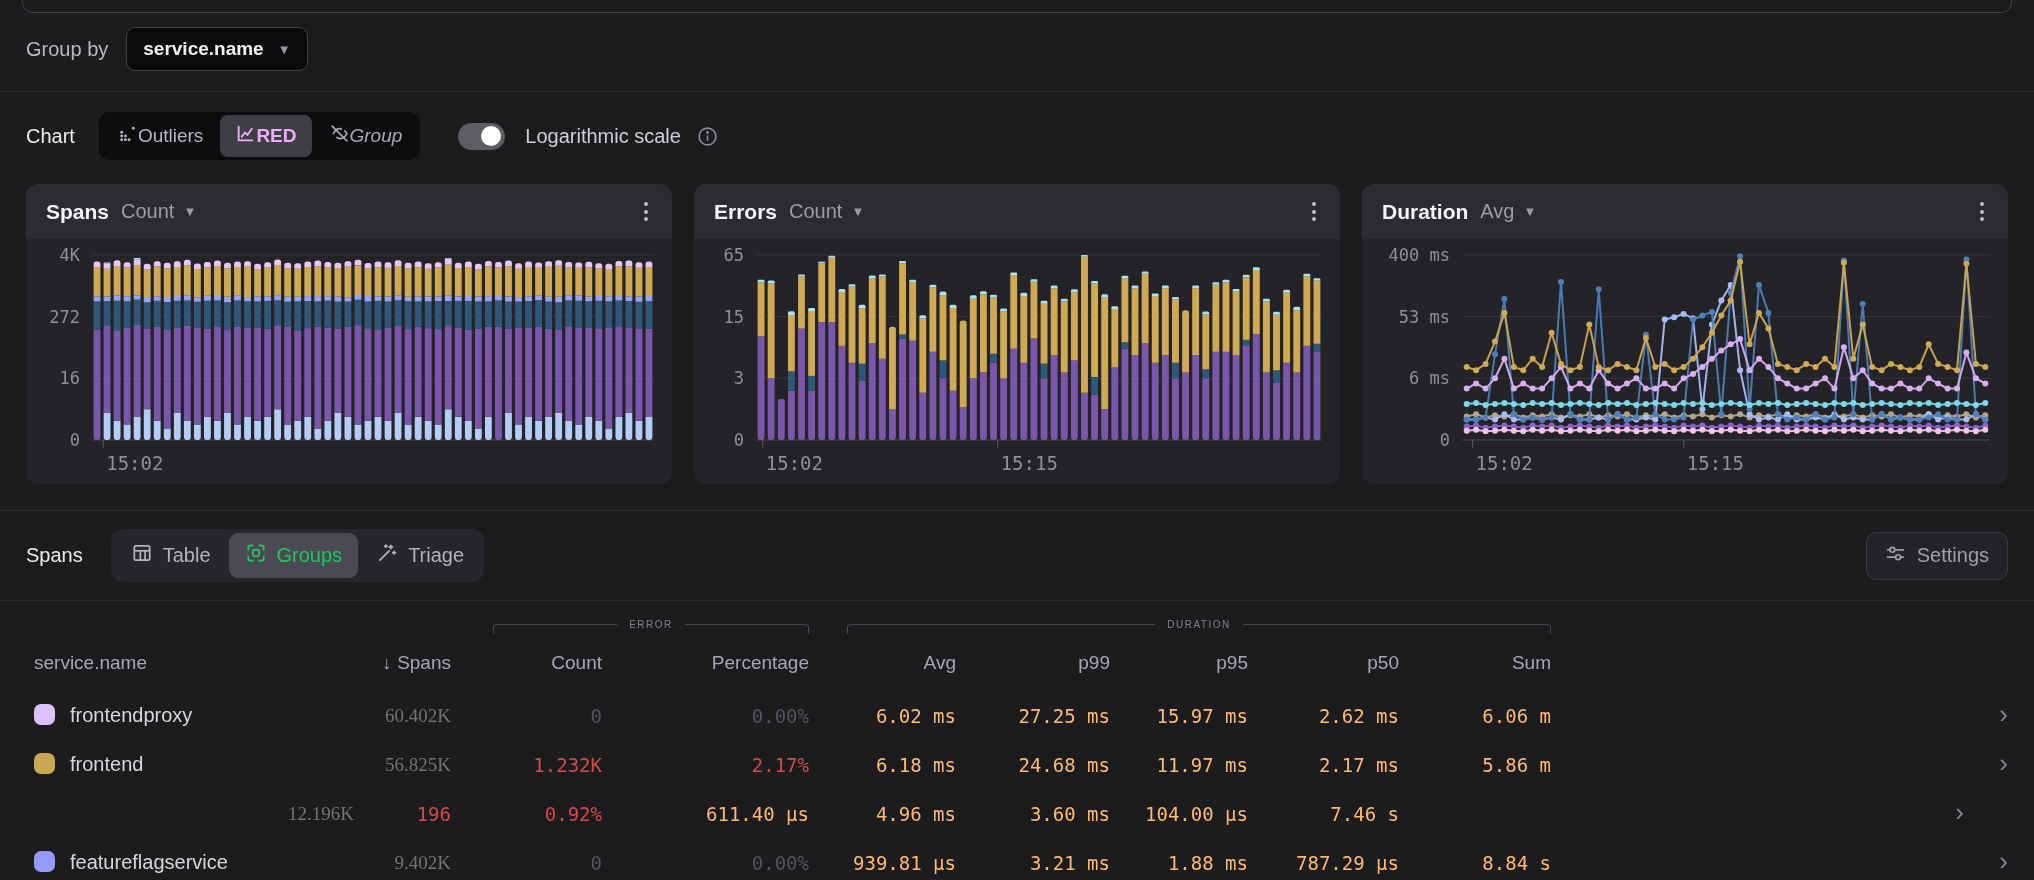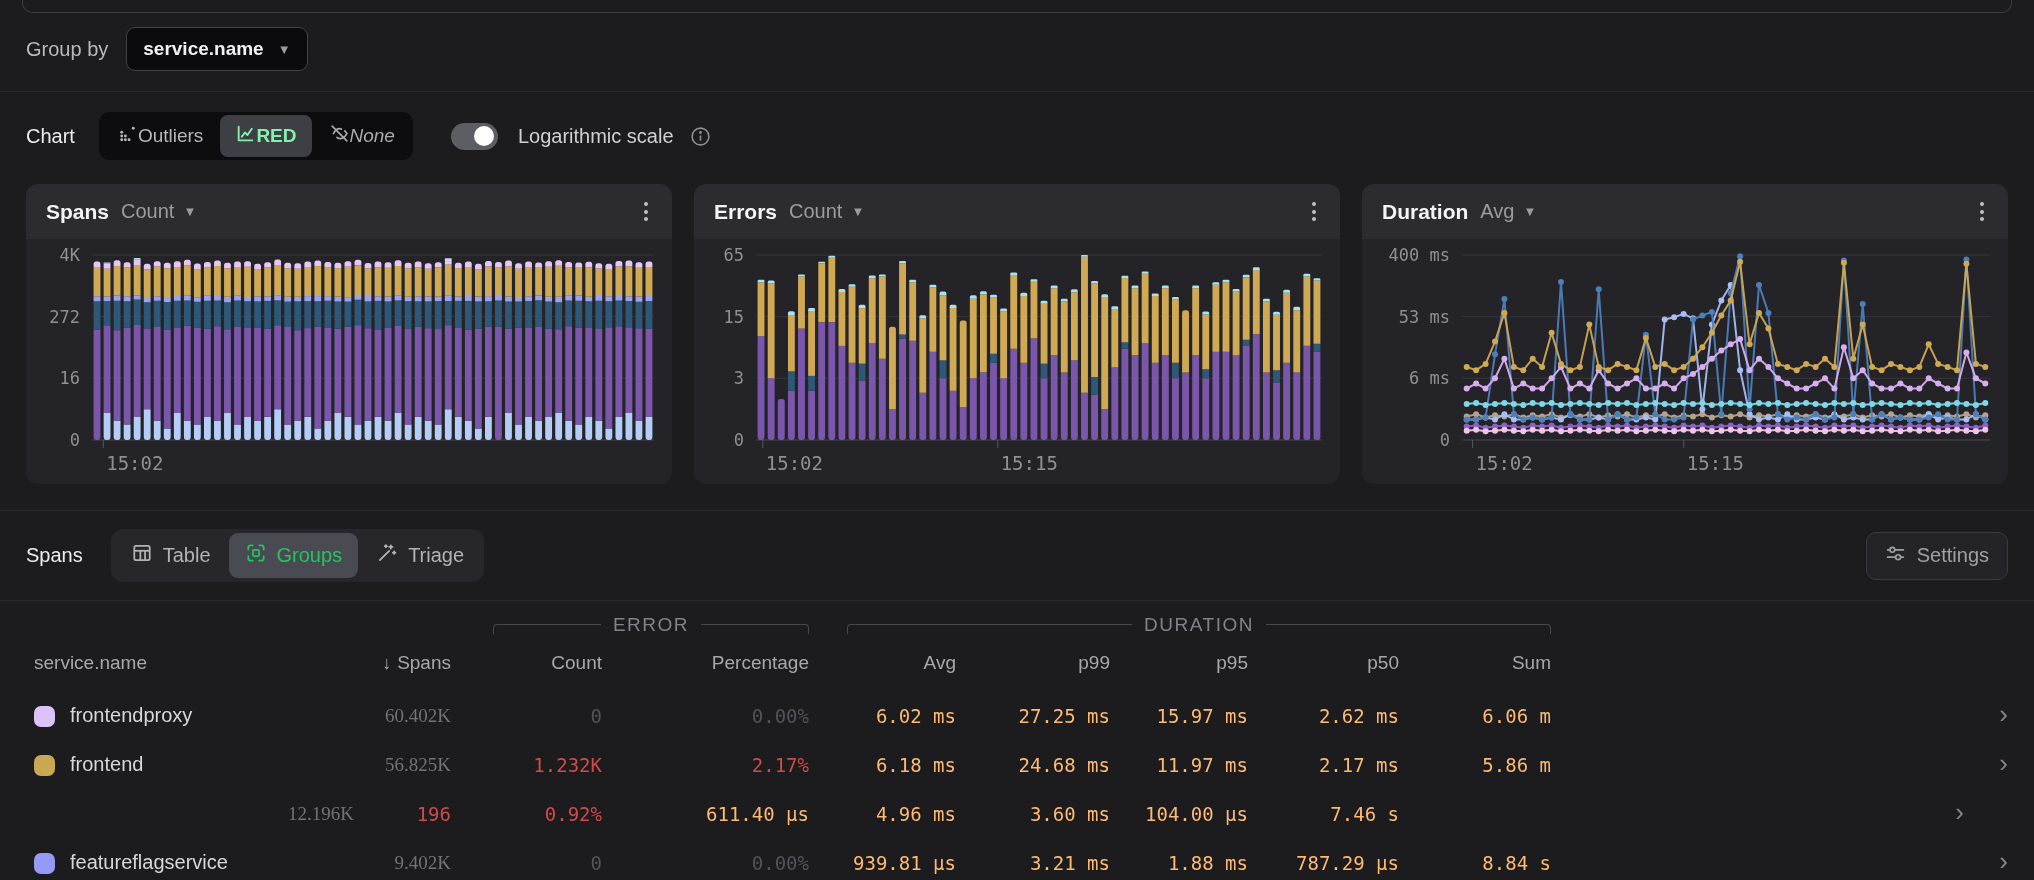--- a/index.html
+++ b/index.html
@@ -30,21 +30,21 @@
   .controls-row { padding:20px 26px 22px; gap:16px; }
   .seg {
     display:flex; align-items:center; background:#0d0d10; border-radius:10px; padding:3px; gap:2px; margin-left:8px;
   }
   .seg-item {
     display:flex; align-items:center; border:none; background:transparent;
     color:#b6b6bc; font-size:19px; padding:8px 15px; border-radius:8px; cursor:pointer;
     font-family:inherit;
   }
   .seg-item svg { width:21px; height:21px; }
-  .seg-item.selected { background:#3e3e45; color:#86efac; font-weight:600; }
+  .seg-item.selected { background:#3e3e45; color:#f0abfc; font-weight:600; }
   .seg-item.italic { font-style:italic; color:#a9a9b0; }
   .toggle {
     width:47px; height:27px; border-radius:14px; background:#5d5d64; border:none;
     position:relative; cursor:pointer; margin-left:22px;
   }
   .toggle .knob { position:absolute; top:3.5px; right:4px; width:20px; height:20px; border-radius:50%; background:#ffffff; }
   .toggle-label { font-size:20px; color:#cfcfd4; margin-left:4px; }
   .info { color:#8e8e95; display:flex; }
   .info svg { width:21px; height:21px; }
 
@@ -76,32 +76,32 @@
     background:#232328; border:1px solid #3a3a40; border-radius:10px;
     color:#9fa0a6; font-size:20px; padding:10px 18px; cursor:pointer; font-family:inherit;
   }
   .settings-btn svg { width:21px; height:21px; }
 
   .grid-cols { display:grid; grid-template-columns:320px 97px 151px 207px 147px 154px 138px 151px 152px 1fr 44px; align-items:center; }
   .thead { padding:0 26px 0 34px; }
   .bracket-row { height:30px; margin-top:10px; }
   .bracket { position:relative; height:22px; display:flex; justify-content:center; align-items:flex-start; }
   .bracket::before { content:""; position:absolute; left:0; right:0; top:9px; height:9px; border:1px solid #47474d; border-bottom:none; border-radius:4px 4px 0 0; }
-  .bracket span { position:relative; z-index:1; background:#1c1c1f; padding:0 12px; font-size:19px; letter-spacing:1.5px; color:#828289; line-height:19px; margin-top:0; }
+  .bracket span { position:relative; z-index:1; background:#1c1c1f; padding:0 12px; font-size:10px; letter-spacing:1.5px; color:#828289; line-height:19px; margin-top:0; }
   .bracket.err { grid-column:3/5; margin-left:42px; }
   .bracket.dur { grid-column:5/10; margin-left:38px; }
   .hlabel-row { height:44px; }
   .hcell { font-size:19px; color:#a7a7ae; text-align:right; white-space:nowrap; }
   .hcell.first { text-align:left; }
   .sort-arrow { color:#a7a7ae; margin-right:6px; font-size:18px; }
 
   .tbody { padding:6px 26px 0 34px; }
   .trow { height:49px; cursor:pointer; }
   .trow > div { white-space:nowrap; }
-  .cell-name { display:flex; align-items:flex-end; gap:15px; }
+  .cell-name { display:flex; align-items:flex-start; gap:15px; }
   .swatch { width:21px; height:21px; border-radius:7px; flex:0 0 auto; }
   .svc { font-size:20px; color:#d8d8dc; }
   .num { font-family:"DejaVu Sans Mono", monospace; font-size:19px; text-align:right; color:#fdba74; }
   .num.bright { color:#737373;font-family:Liberation Serif, serif; }
   .num.dim { color:#535359; }
   .num.red { color:#d24a4a; }
   .chev { text-align:right; color:#85858c; font-size:26px; line-height:1; padding-bottom:4px; }
 </style>
 </head>
 <body>
@@ -137,21 +137,21 @@
             <path d="M3.5 3.5v13h13"></path>
             <path d="M6.5 13l3-4 2.4 2.4 4.1-6"></path>
           </svg></span>
       <span>RED</span>
     </button>
     <button class="seg-item italic">
       <span><svg viewBox="0 0 20 20" fill="none" stroke="currentColor" stroke-width="1.6" stroke-linecap="round">
             <path d="M3 3l14 14"></path>
             <path d="M4.2 10.2C6 6.9 8 5.4 10 5.4c.6 0 1.2.1 1.8.4M15 7.6c.9.8 1.6 1.7 2 2.6-1.8 3.3-3.8 4.8-6.4 4.6-1 0-2-.4-3-1"></path>
           </svg></span>
-      <span>None</span>
+      <span>Group</span>
     </button>
   </div>
 
   <button class="toggle">
       <span class="knob"></span>
     </button>
   <span class="toggle-label">Logarithmic scale</span>
   <span class="info">
       <svg viewBox="0 0 20 20" fill="none" stroke="currentColor" stroke-width="1.5">
         <circle cx="10" cy="10" r="8"></circle>

